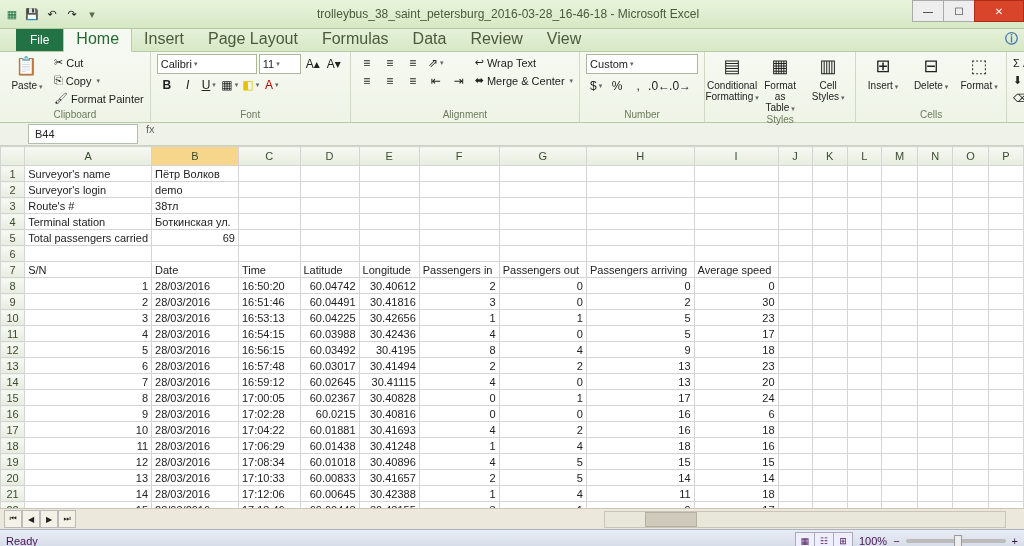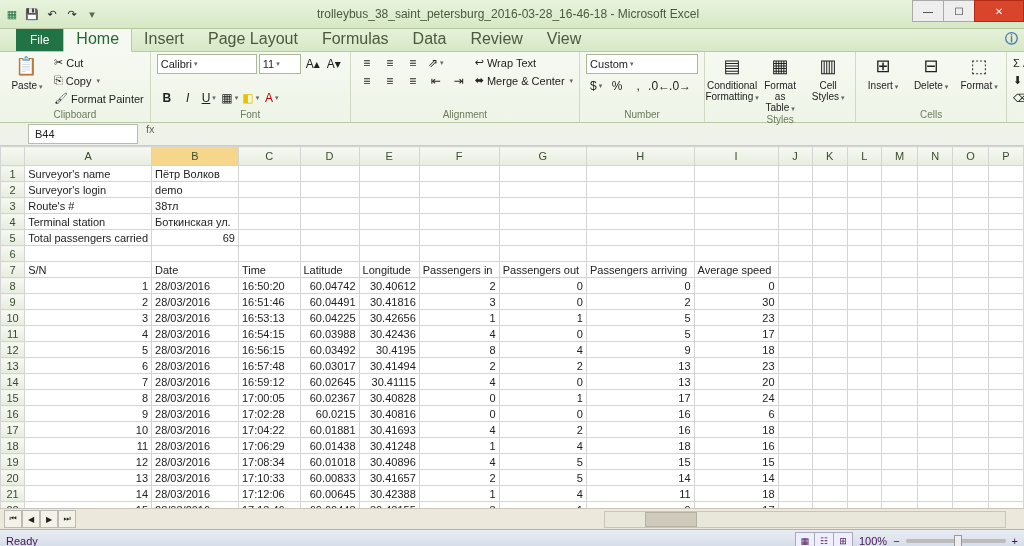--- a/index.html
+++ b/index.html
@@ -112,21 +112,21 @@
         <div>
             <span>🖌</span>
             <span>Format Painter</span>
           </div>
       </div>
     </div>
     <div class="group-label">Clipboard</div>
   </div>
 
   <div class="group">
-    <div class="group-body" style="flex-direction:column;gap:14px">
+    <div class="group-body" style="flex-direction:column;gap:1px">
       <div style="display:flex;gap:2px">
         <div class="sel dd" style="width:92px">Calibri</div>
         <div class="sel dd" style="width:34px">11</div>
         <span class="glyphrow">
             <span>A▴</span>
             <span>A▾</span>
           </span>
       </div>
       <div class="glyphrow">
         <span>

